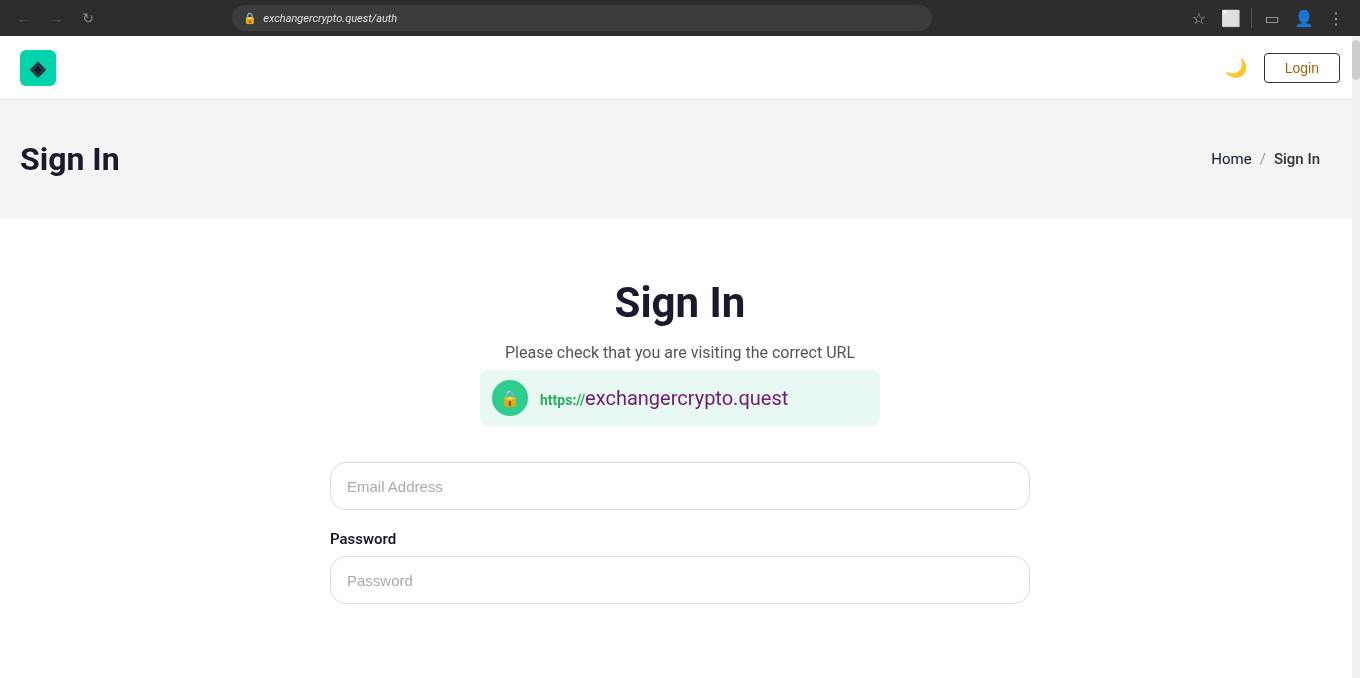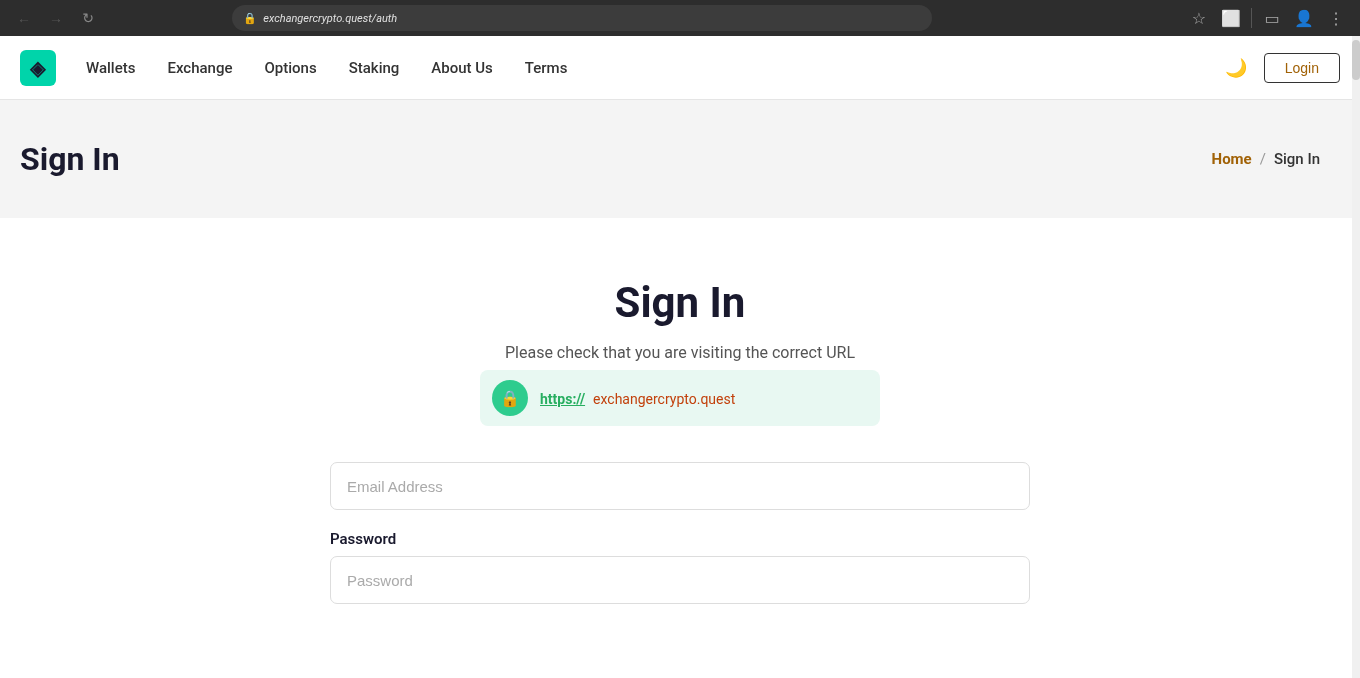--- a/index.html
+++ b/index.html
@@ -139,21 +139,21 @@
       font-weight: 700;
       color: #1a1a2e;
     }
     .breadcrumb {
       display: flex;
       align-items: center;
       gap: 8px;
       font-size: 15px;
       color: #666;
     }
-    .breadcrumb-home { color: #a16207; font-weight: bold; }
+    .breadcrumb-home { color: #0f172a; }
     .breadcrumb-sep { color: #999; }
     .breadcrumb-current { color: #333; font-weight: 500; }
 
     
     .main-content {
       background: #fff;
       display: flex;
       flex-direction: column;
       align-items: center;
       padding: 60px 20px 40px;
@@ -200,21 +200,21 @@
       font-size: 15px;
       font-weight: 600;
       color: #1a1a2e;
       margin-bottom: 8px;
       margin-top: 20px;
     }
     .form-input {
       width: 100%;
       height: 48px;
       border: 1px solid #ddd;
-      border-radius: 7px;
+      border-radius: 16px;
       padding: 0 16px;
       font-size: 15px;
       color: #333;
       background: #fff;
       outline: none;
     }
     .form-input::placeholder { color: #aaa; }
 
     
     .scrollbar {
@@ -252,28 +252,20 @@
     <div class="browser-toolbar-icon">▭</div>
     <div class="browser-toolbar-icon">👤</div>
     <div class="browser-toolbar-icon">⋮</div>
   </div>
 </div>
 
 <nav class="navbar">
   <div class="navbar-logo">
     <span class="navbar-logo-icon">◈</span>
   </div>
-  <div class="navbar-links">
-    <a class="navbar-link">Wallets</a>
-    <a class="navbar-link">Exchange</a>
-    <a class="navbar-link">Options</a>
-    <a class="navbar-link">Staking</a>
-    <a class="navbar-link">About Us</a>
-    <a class="navbar-link">Terms</a>
-  </div>
   <div class="navbar-right">
     <span class="theme-toggle">🌙</span>
     <button class="login-btn">Login</button>
   </div>
 </nav>
 
 <div class="page-header">
   <h1 class="page-header-title">Sign In</h1>
   <div class="breadcrumb">
     <span class="breadcrumb-home">Home</span>
@@ -283,21 +275,21 @@
 </div>
 
 <div class="main-content">
   <h2 class="signin-title">Sign In</h2>
   <p class="signin-subtitle">Please check that you are visiting the correct URL</p>
 
   <div class="url-verify-box">
     <div class="url-lock-circle">
       <span class="lock">🔒</span>
     </div>
-    <div><span style="color:#27ae60;font-weight:700;font-size:14px;text-decoration:underline;">https://</span><span style="color:#c2410c;font-size:14px;margin-left:8px;">exchangercrypto.quest</span></div>
+    <div><span style="color:#27ae60;font-weight:700;font-size:14px;">https://</span><span style="color:#701a75;font-size:20px;">exchangercrypto.quest</span></div>
   </div>
 
   <div class="form-container">
     <input class="form-input" type="email" placeholder="Email Address" style="">
     <label class="form-label">Password</label>
     <input class="form-input" type="password" placeholder="Password" style="">
   </div>
 </div>
 
 <div class="scrollbar">

